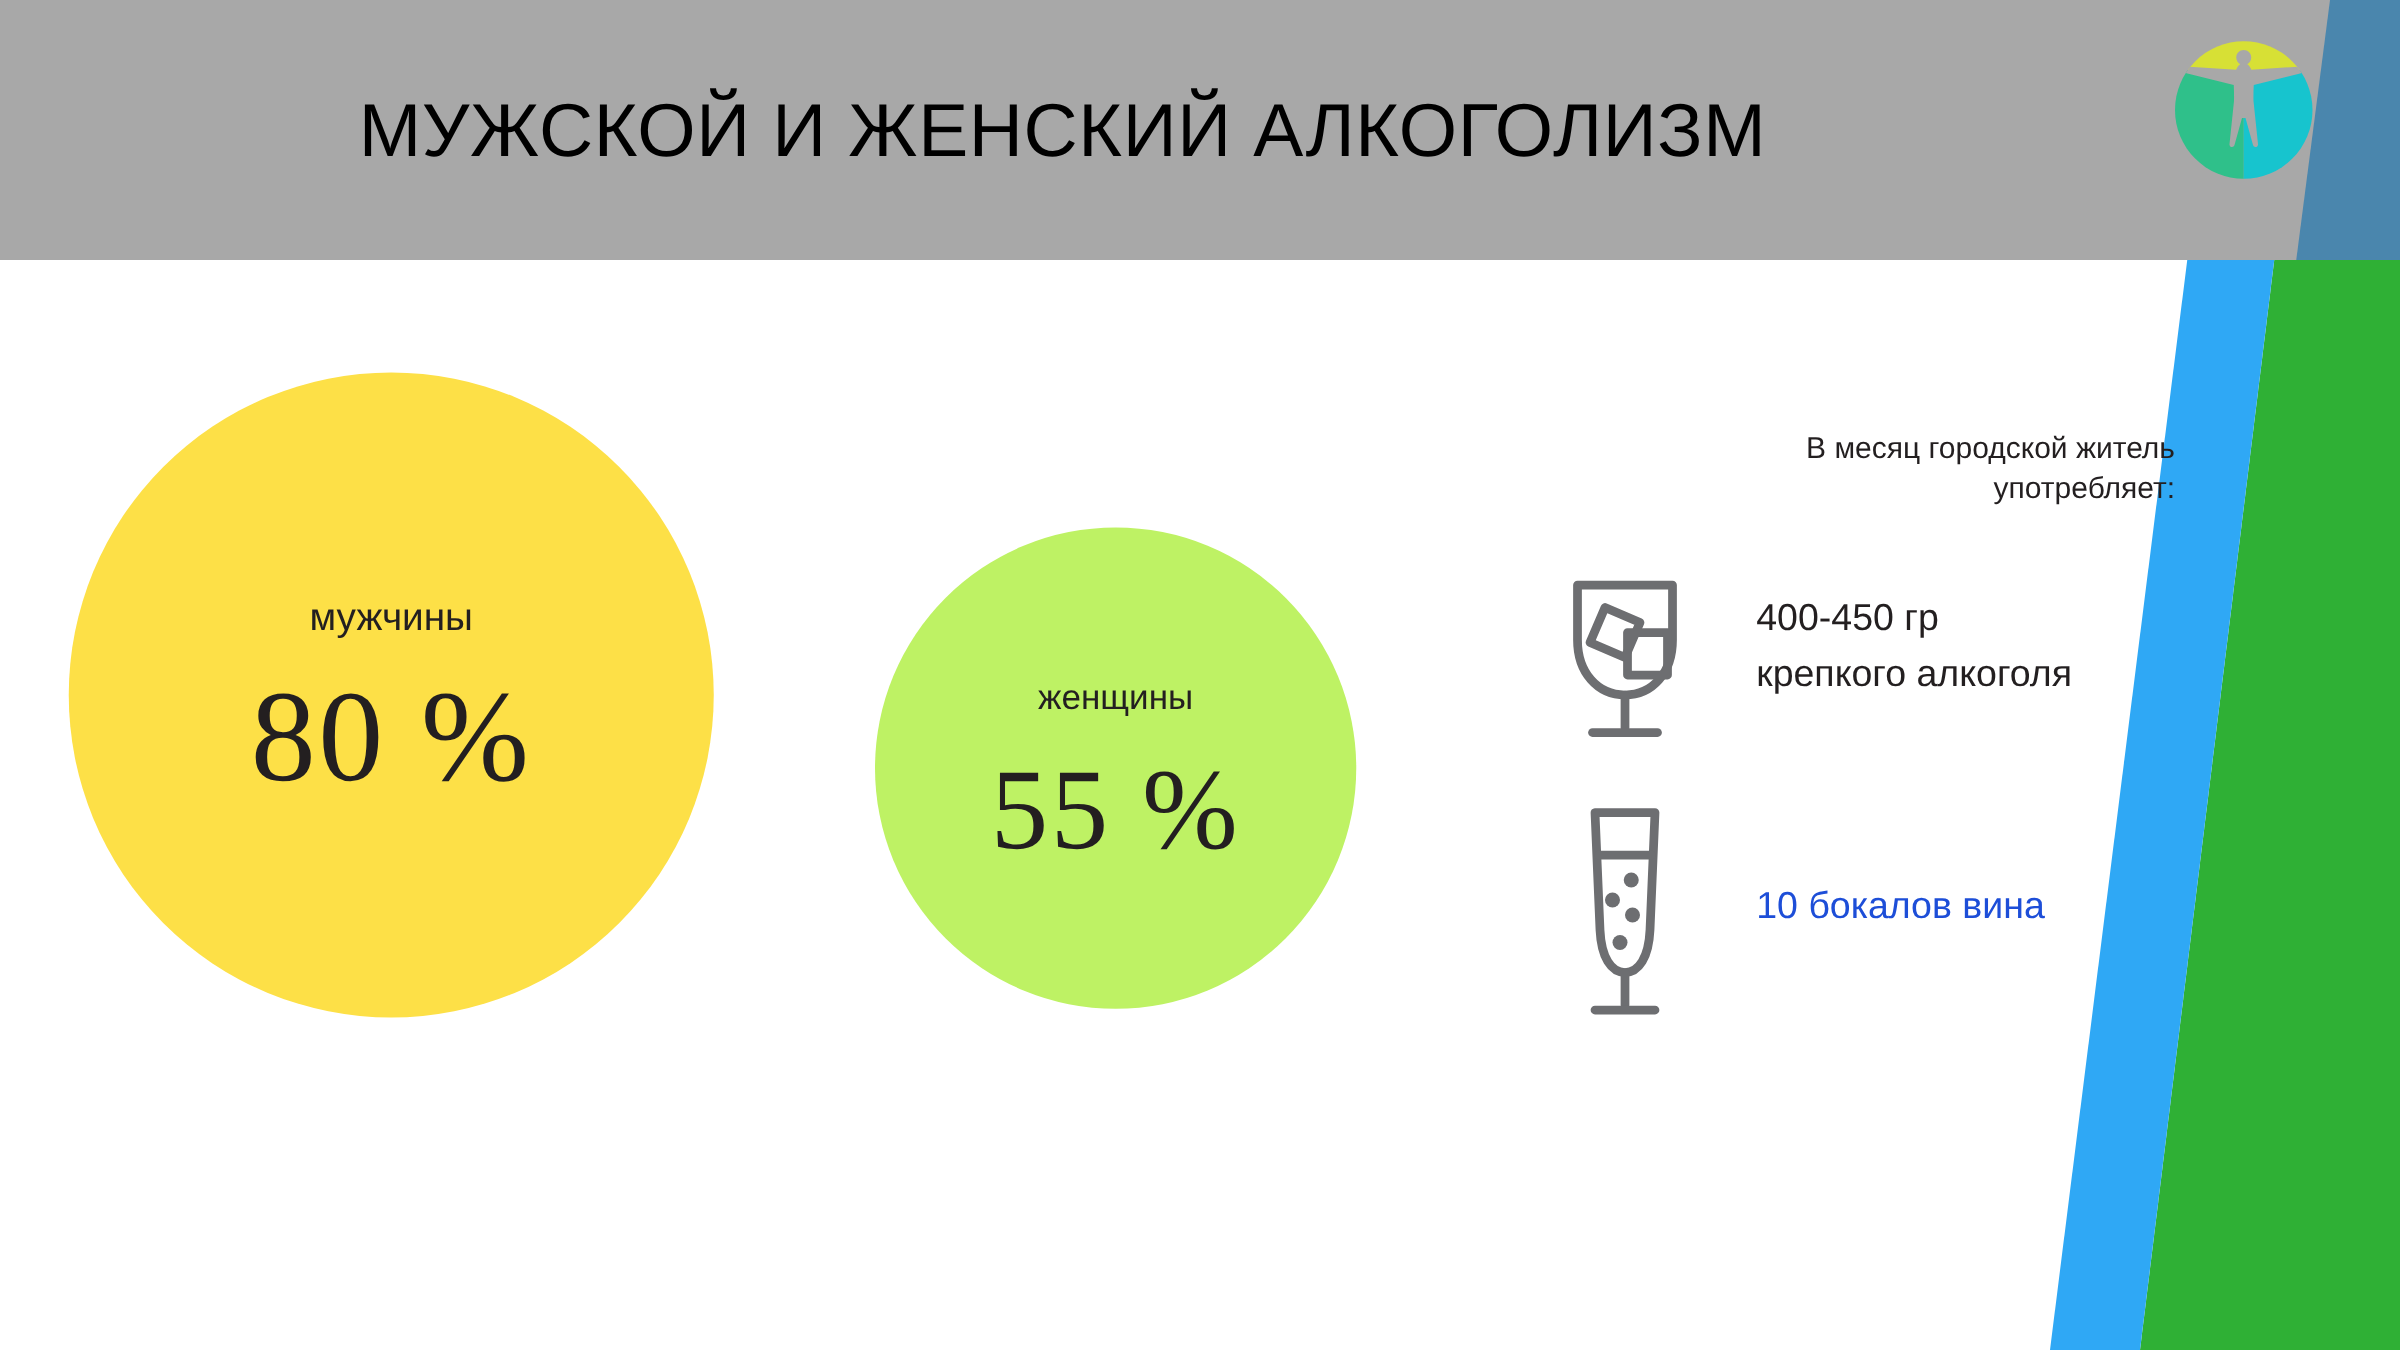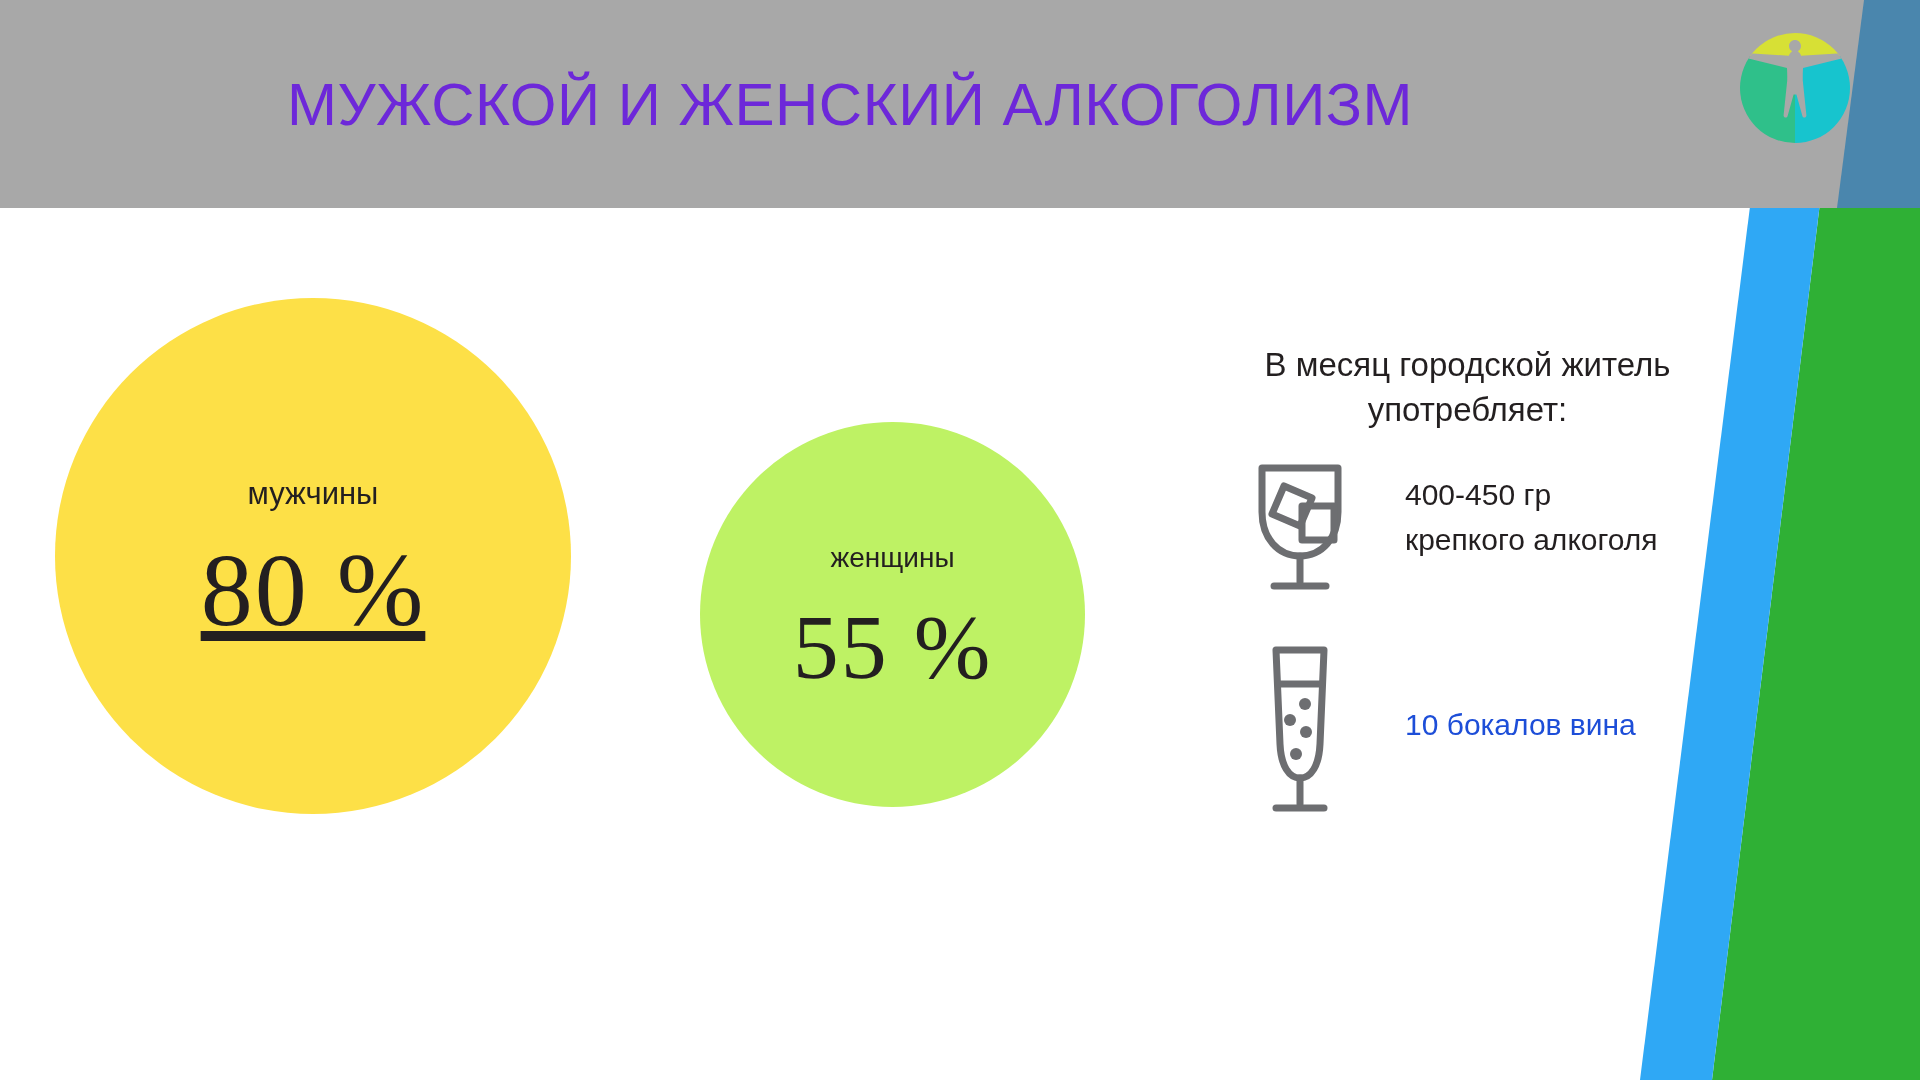--- a/index.html
+++ b/index.html
@@ -23,21 +23,21 @@
   
   #header-band{
     position:absolute;left:0;top:0;width:1920px;height:208px;
     background:#a8a8a8;
   }
   #page-title{
     position:absolute;left:0;top:30px;width:1700px;
     text-align:center;
     font-size:60px;
     letter-spacing:0.5px;
-    color:#6d28d9;
+    color:#000000;
     font-family:"Liberation Sans", sans-serif;
     font-weight:400;
     white-space:nowrap;
   }
 
   
   #brand-logo{
     position:absolute;left:1735px;top:28px;width:120px;height:120px;
   }
 
@@ -69,27 +69,27 @@
   }
   #label-men{top:178px;font-size:31px;}
   #label-women{top:120px;font-size:28px;}
   .circle-value{
     position:absolute;left:0;width:100%;
     text-align:center;
     color:#231f20;
     font-family:"Liberation Serif", serif;
     font-weight:400;
   }
-  #value-men{top:232px;font-size:104px;letter-spacing:2px;text-decoration:underline;}
+  #value-men{top:232px;font-size:104px;letter-spacing:2px;}
   #value-women{top:172px;font-size:92px;letter-spacing:2px;text-align:center;}
 
   
   #consumption-heading{
     position:absolute;left:1195px;top:343px;width:545px;
-    text-align:center;font-size:33px;color:#231f20;line-height:1.35;
+    text-align:right;font-size:24px;color:#231f20;line-height:1.35;
   }
   .consumption-row{position:absolute;}
   #row-spirits{left:1240px;top:450px;width:560px;height:160px;}
   #row-wine{left:1240px;top:640px;width:560px;height:190px;}
 
   .glass-icon{position:absolute;left:0;top:0;}
 
   #spirits-text{
     position:absolute;left:165px;top:22px;width:395px;
     text-align:left;font-size:30px;color:#231f20;line-height:1.5;

